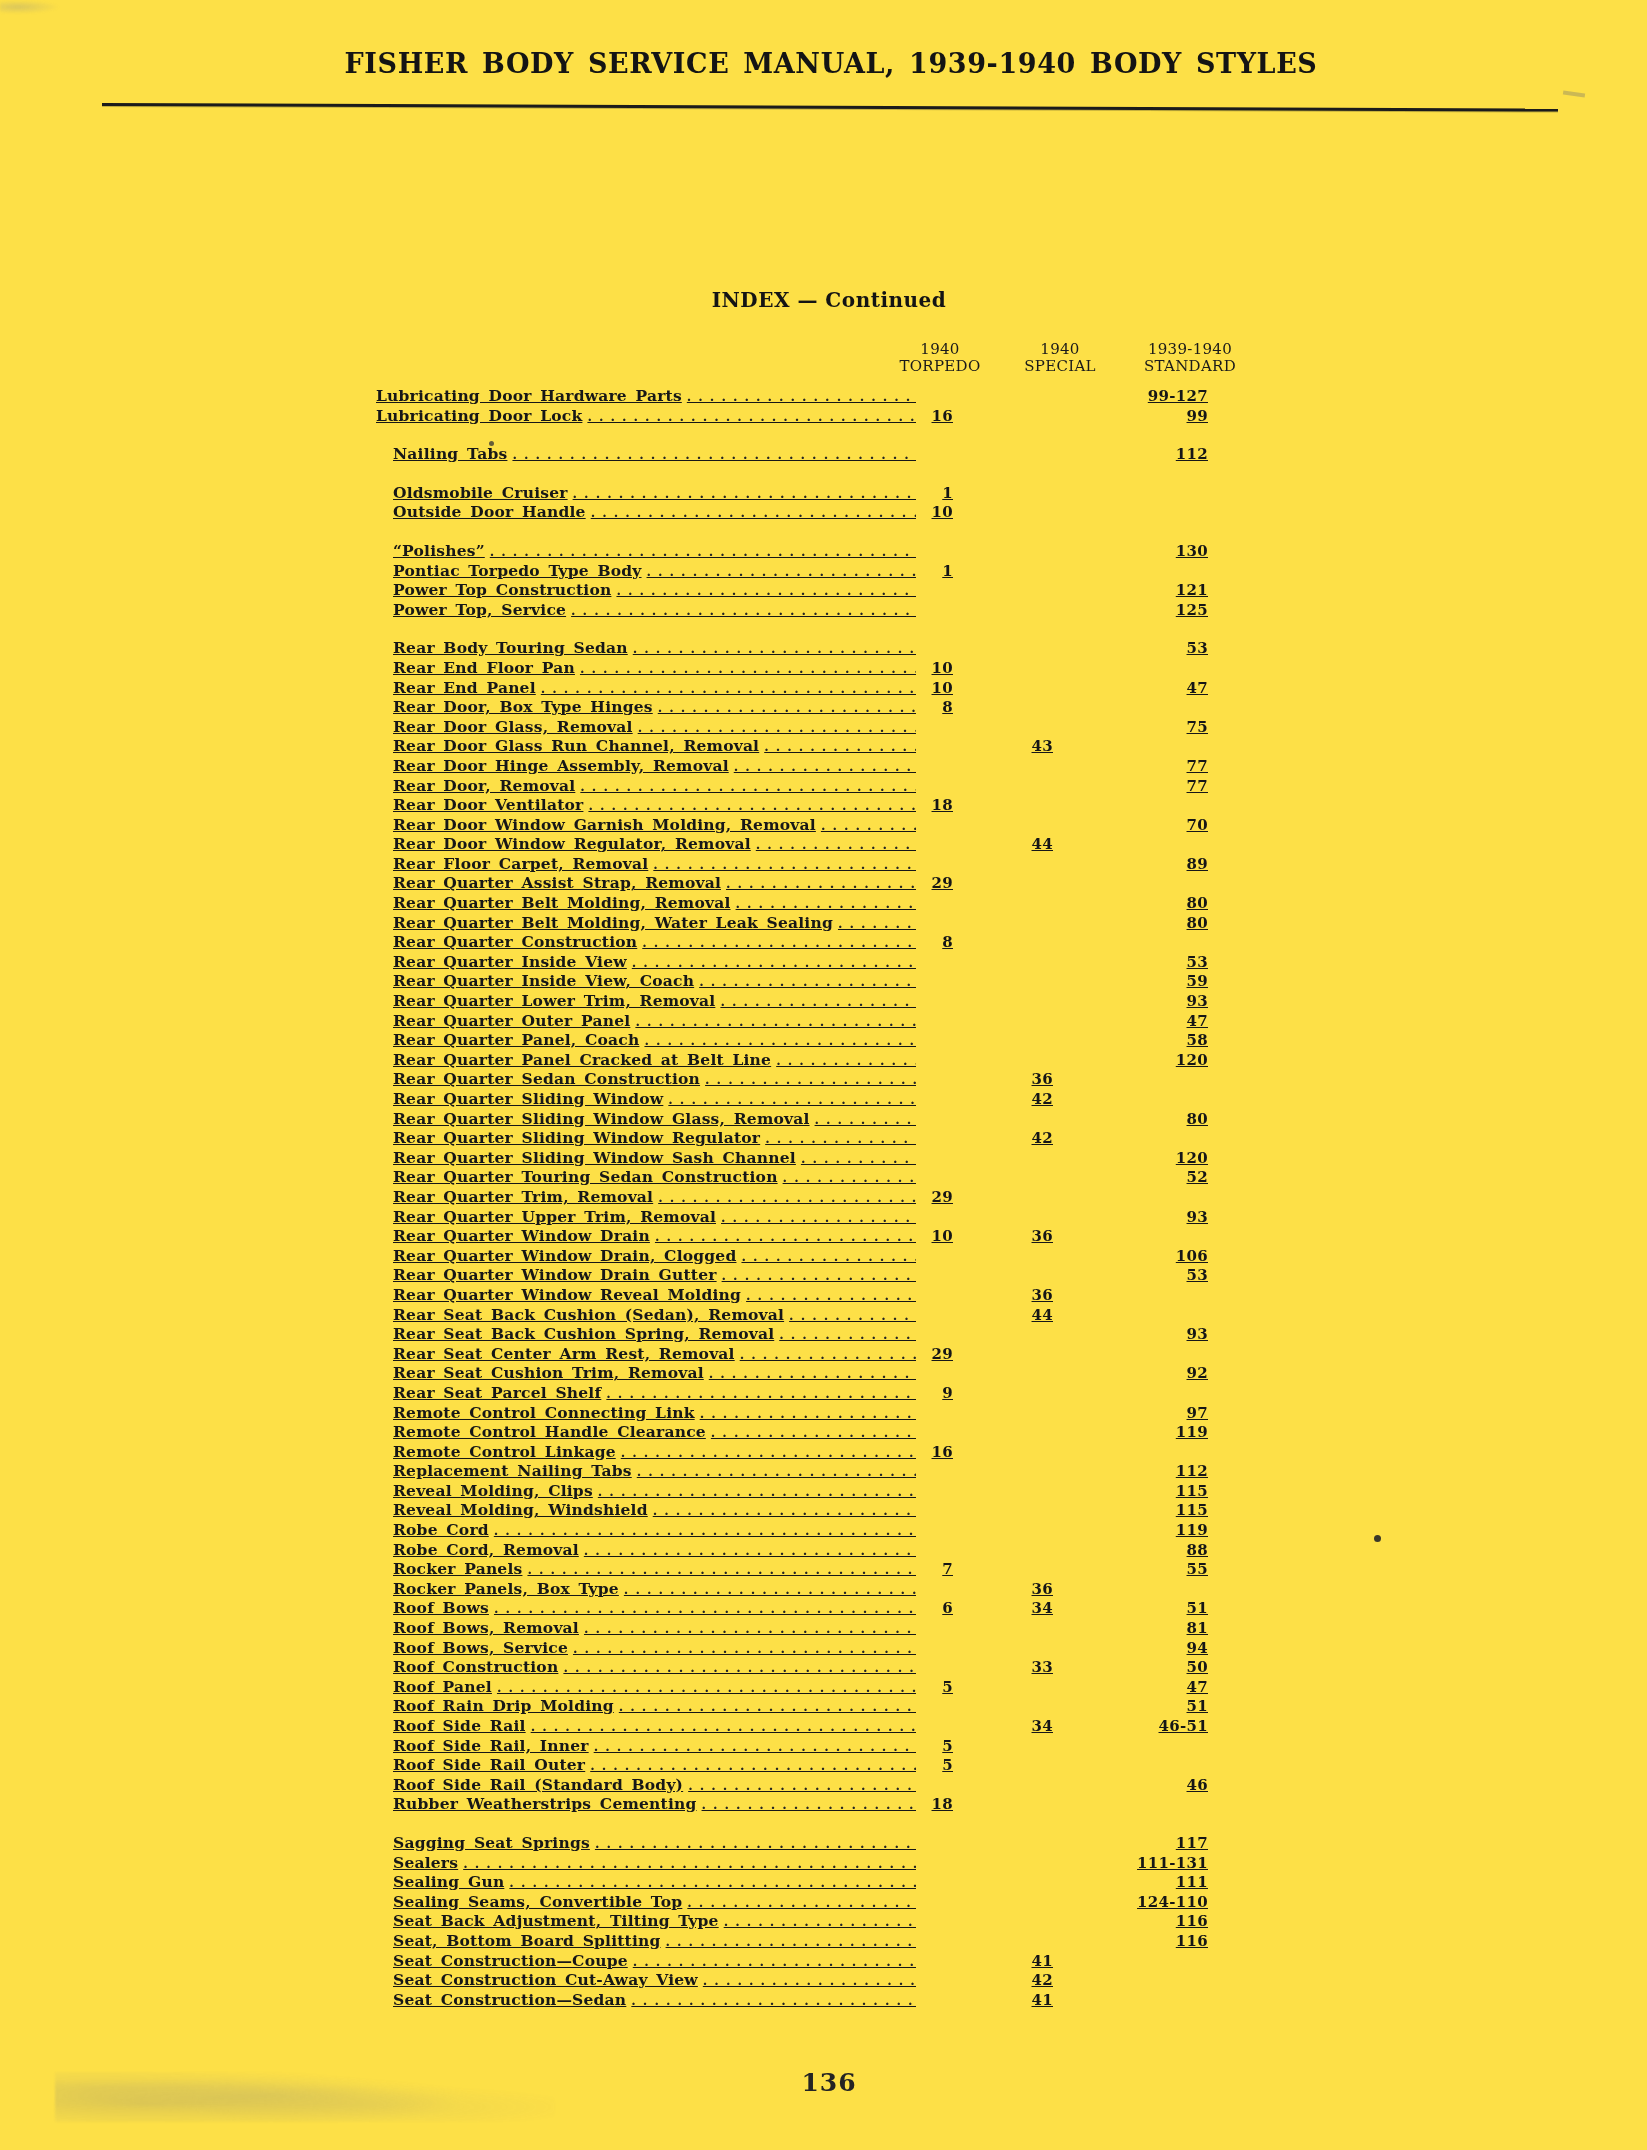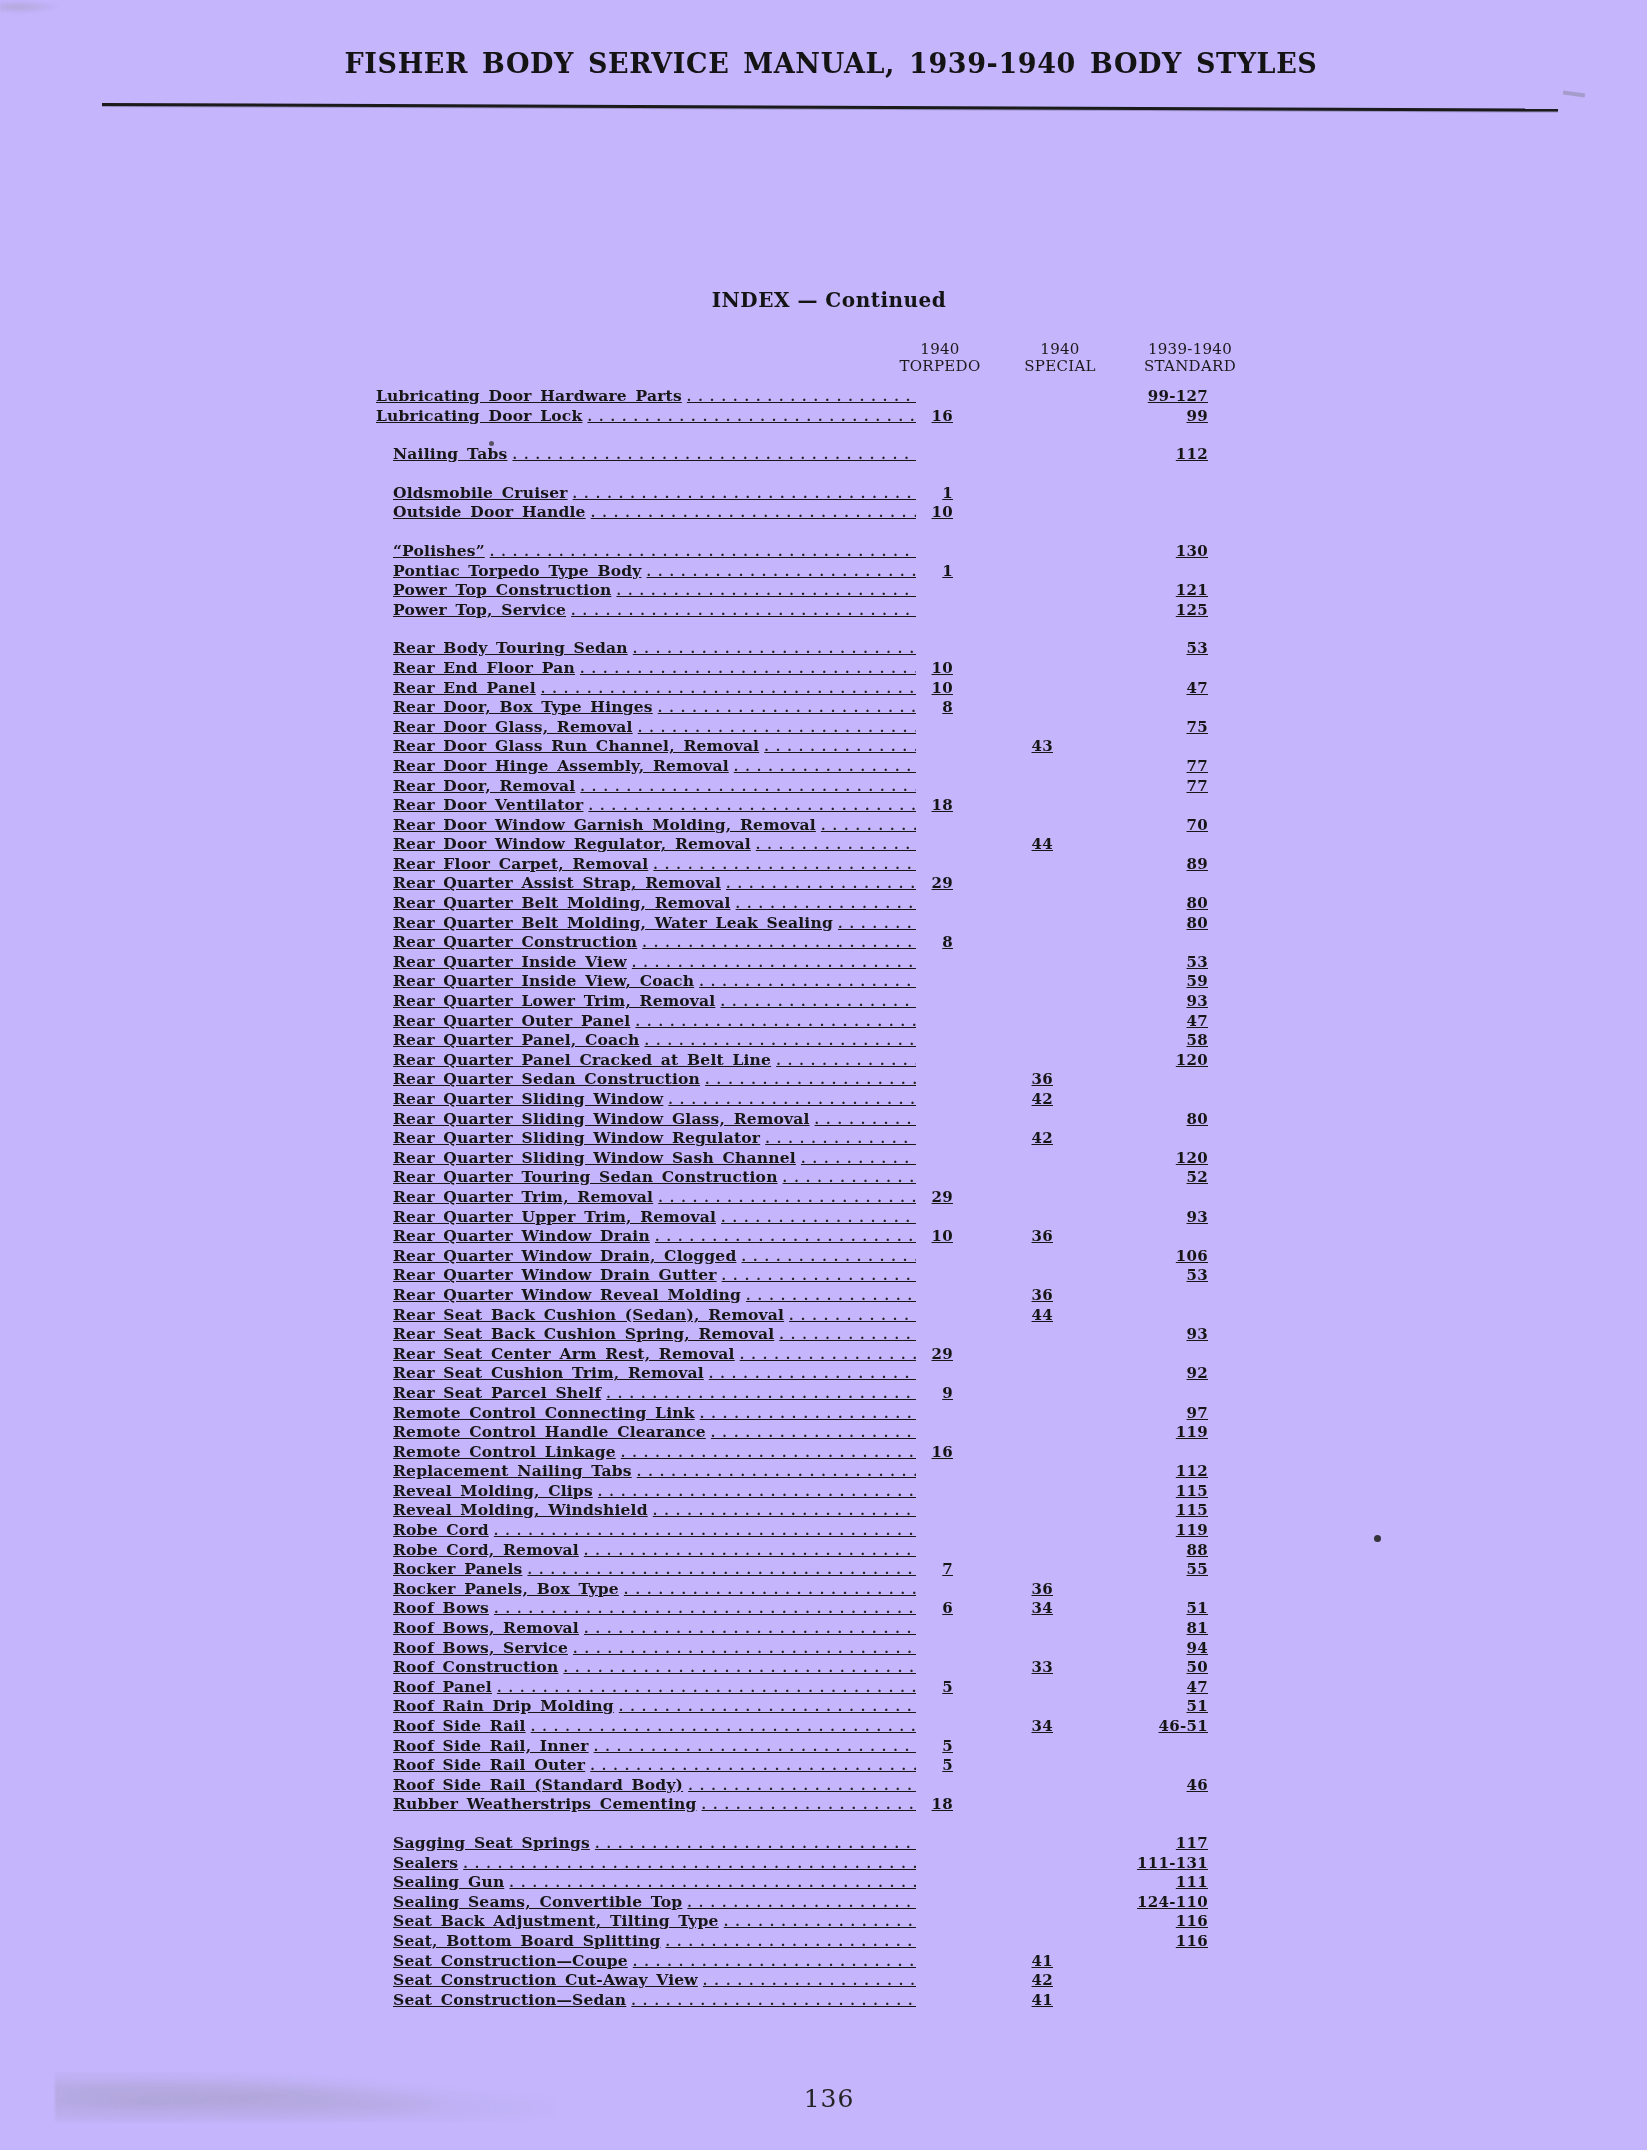--- a/index.html
+++ b/index.html
@@ -1,19 +1,19 @@
 <!DOCTYPE html>
 <html><head>
 <meta charset="utf-8">
 <style>
   html,body{margin:0;padding:0;background:#e8e8e6;}
   .page{
     position:relative;
     width:1647px;height:2150px;
-    background:#c4b5fd;
+    background:#fde047;
     overflow:hidden;
     font-family:"DejaVu Serif", serif;
     color:#171717;
   }
   .running-header{
     position:absolute;left:831px;top:48px;transform:translateX(-50%);
     white-space:nowrap;
     font-size:27px;font-weight:bold;letter-spacing:.6px;word-spacing:4px;
     color:#141414;
   }
@@ -58,21 +58,21 @@
   }
   .num{
     font-size:15px;font-weight:bold;text-align:right;color:#161616;
     flex:0 0 auto;letter-spacing:.3px;
   }
   .num.t{width:37px;}
   .num.s{width:100px;}
   .num.std{width:155px;}
   .page-number{
     position:absolute;left:829px;top:2068px;transform:translateX(-50%);
-    font-size:25px;font-weight:normal;color:#242424;letter-spacing:1px;margin-top:16px;
+    font-size:25px;font-weight:bold;color:#242424;letter-spacing:1px;
   }
   
   .artifact{position:absolute;}
   .artifact.ink-dot-right{left:1374px;top:1535px;width:7px;height:7px;border-radius:50%;background:#262626;opacity:.9;}
   .artifact.ink-dot-left{left:489px;top:441px;width:5px;height:5px;border-radius:50%;background:#333;opacity:.75;}
   .artifact.noise-bottom-left{
     left:55px;top:2072px;width:500px;height:50px;
     background:
       radial-gradient(ellipse at 18% 65%, rgba(120,120,120,.28), transparent 55%),
       radial-gradient(ellipse at 42% 45%, rgba(140,140,140,.18), transparent 50%),

